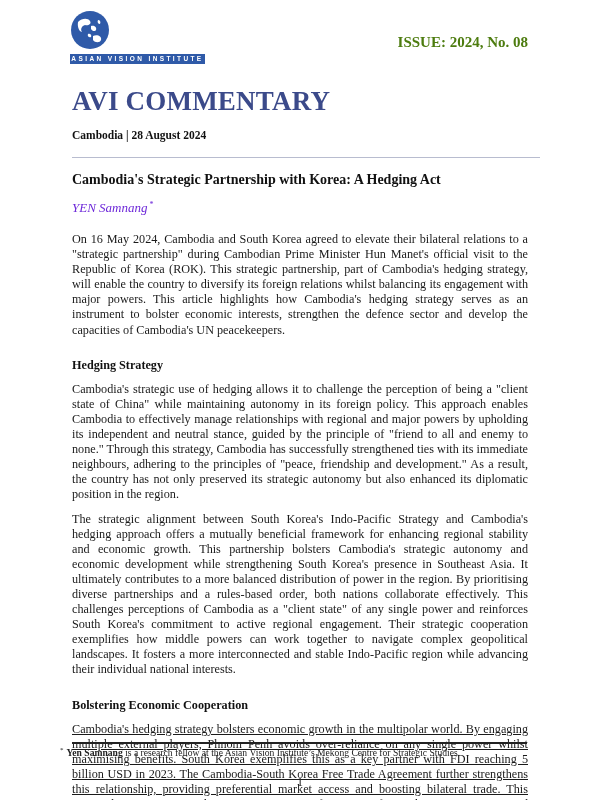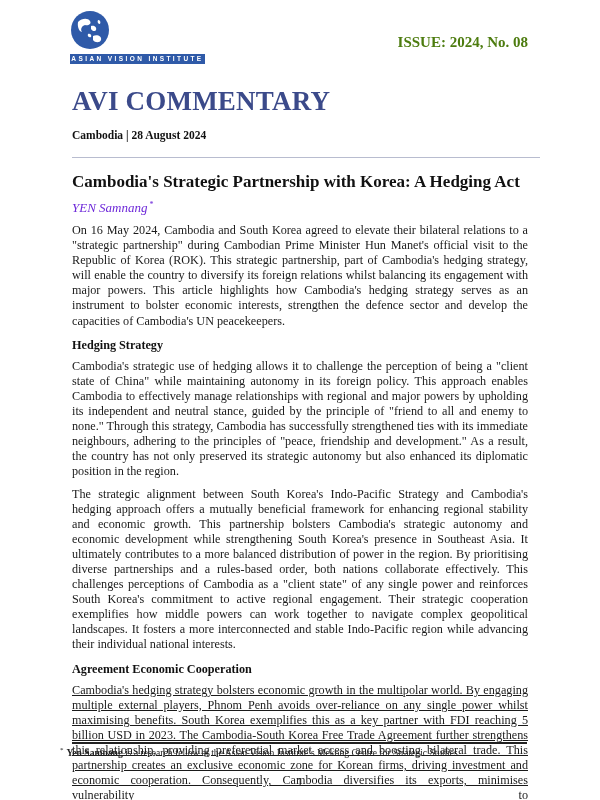--- a/index.html
+++ b/index.html
@@ -85,21 +85,21 @@
       left: 72px;
       top: 157px;
       width: 468px;
       height: 1px;
       background: #b8bccf;
     }
     .article-title {
       position: absolute;
       left: 72px;
       top: 172px;
-      font-size: 17px;
+      font-size: 14px;
       font-weight: bold;
       color: #111;
       white-space: nowrap;
       text-align: center;
     }
     .author {
       position: absolute;
       left: 72px;
       top: 200px;
       font-size: 13px;
@@ -114,27 +114,27 @@
     .body {
       position: absolute;
       left: 72px;
       top: 223px;
       width: 456px;
       font-size: 12.2px;
       line-height: 15.1px;
       color: #1a1a1a;
     }
     .body p {
-      margin: 0 0 7px 0;
+      margin: 9px 0 7px 0;
       text-align: justify;
     }
     .body h3 {
       font-size: 12.2px;
       font-weight: bold;
-      margin: 9px 0 6px 0;
+      margin: 20px 0 6px 0;
       color: #111;
     }
     .last-line {
       text-align: justify;
       text-align-last: justify;
       text-decoration: underline;
     }
     .footnote-rule {
       position: absolute;
       left: 72px;
@@ -191,21 +191,21 @@
   <span>YEN Samnang</span><sup>*</sup>
 </div>
 
 <div class="body">
   <p>On 16 May 2024, Cambodia and South Korea agreed to elevate their bilateral relations to a "strategic partnership" during Cambodian Prime Minister Hun Manet's official visit to the Republic of Korea (ROK). This strategic partnership, part of Cambodia's hedging strategy, will enable the country to diversify its foreign relations whilst balancing its engagement with major powers. This article highlights how Cambodia's hedging strategy serves as an instrument to bolster economic interests, strengthen the defence sector and develop the capacities of Cambodia's UN peacekeepers.</p>
 
   <h3>Hedging Strategy</h3>
   <p>Cambodia's strategic use of hedging allows it to challenge the perception of being a "client state of China" while maintaining autonomy in its foreign policy. This approach enables Cambodia to effectively manage relationships with regional and major powers by upholding its independent and neutral stance, guided by the principle of "friend to all and enemy to none." Through this strategy, Cambodia has successfully strengthened ties with its immediate neighbours, adhering to the principles of "peace, friendship and development." As a result, the country has not only preserved its strategic autonomy but also enhanced its diplomatic position in the region.</p>
   <p>The strategic alignment between South Korea's Indo-Pacific Strategy and Cambodia's hedging approach offers a mutually beneficial framework for enhancing regional stability and economic growth. This partnership bolsters Cambodia's strategic autonomy and economic development while strengthening South Korea's presence in Southeast Asia. It ultimately contributes to a more balanced distribution of power in the region. By prioritising diverse partnerships and a rules-based order, both nations collaborate effectively. This challenges perceptions of Cambodia as a "client state" of any single power and reinforces South Korea's commitment to active regional engagement. Their strategic cooperation exemplifies how middle powers can work together to navigate complex geopolitical landscapes. It fosters a more interconnected and stable Indo-Pacific region while advancing their individual national interests.</p>
 
-  <h3>Agreement Economic Cooperation</h3>
+  <h3>Bolstering Economic Cooperation</h3>
   <p class="last-line">Cambodia's hedging strategy bolsters economic growth in the multipolar world. By engaging multiple external players, Phnom Penh avoids over-reliance on any single power whilst maximising benefits. South Korea exemplifies this as a key partner with FDI reaching 5 billion USD in 2023. The Cambodia-South Korea Free Trade Agreement further strengthens this relationship, providing preferential market access and boosting bilateral trade. This partnership creates an exclusive economic zone for Korean firms, driving investment and economic cooperation. Consequently, Cambodia diversifies its exports, minimises vulnerability to</p>
 </div>
 
 <div class="footnote-rule"></div>
 <div class="footnote">
   <sup>*</sup><b>Yen Samnang</b><span> is a research fellow at the Asian Vision Institute’s Mekong Centre for Strategic Studies.</span>
 </div>
 
 <div class="page-number">1</div>
 

